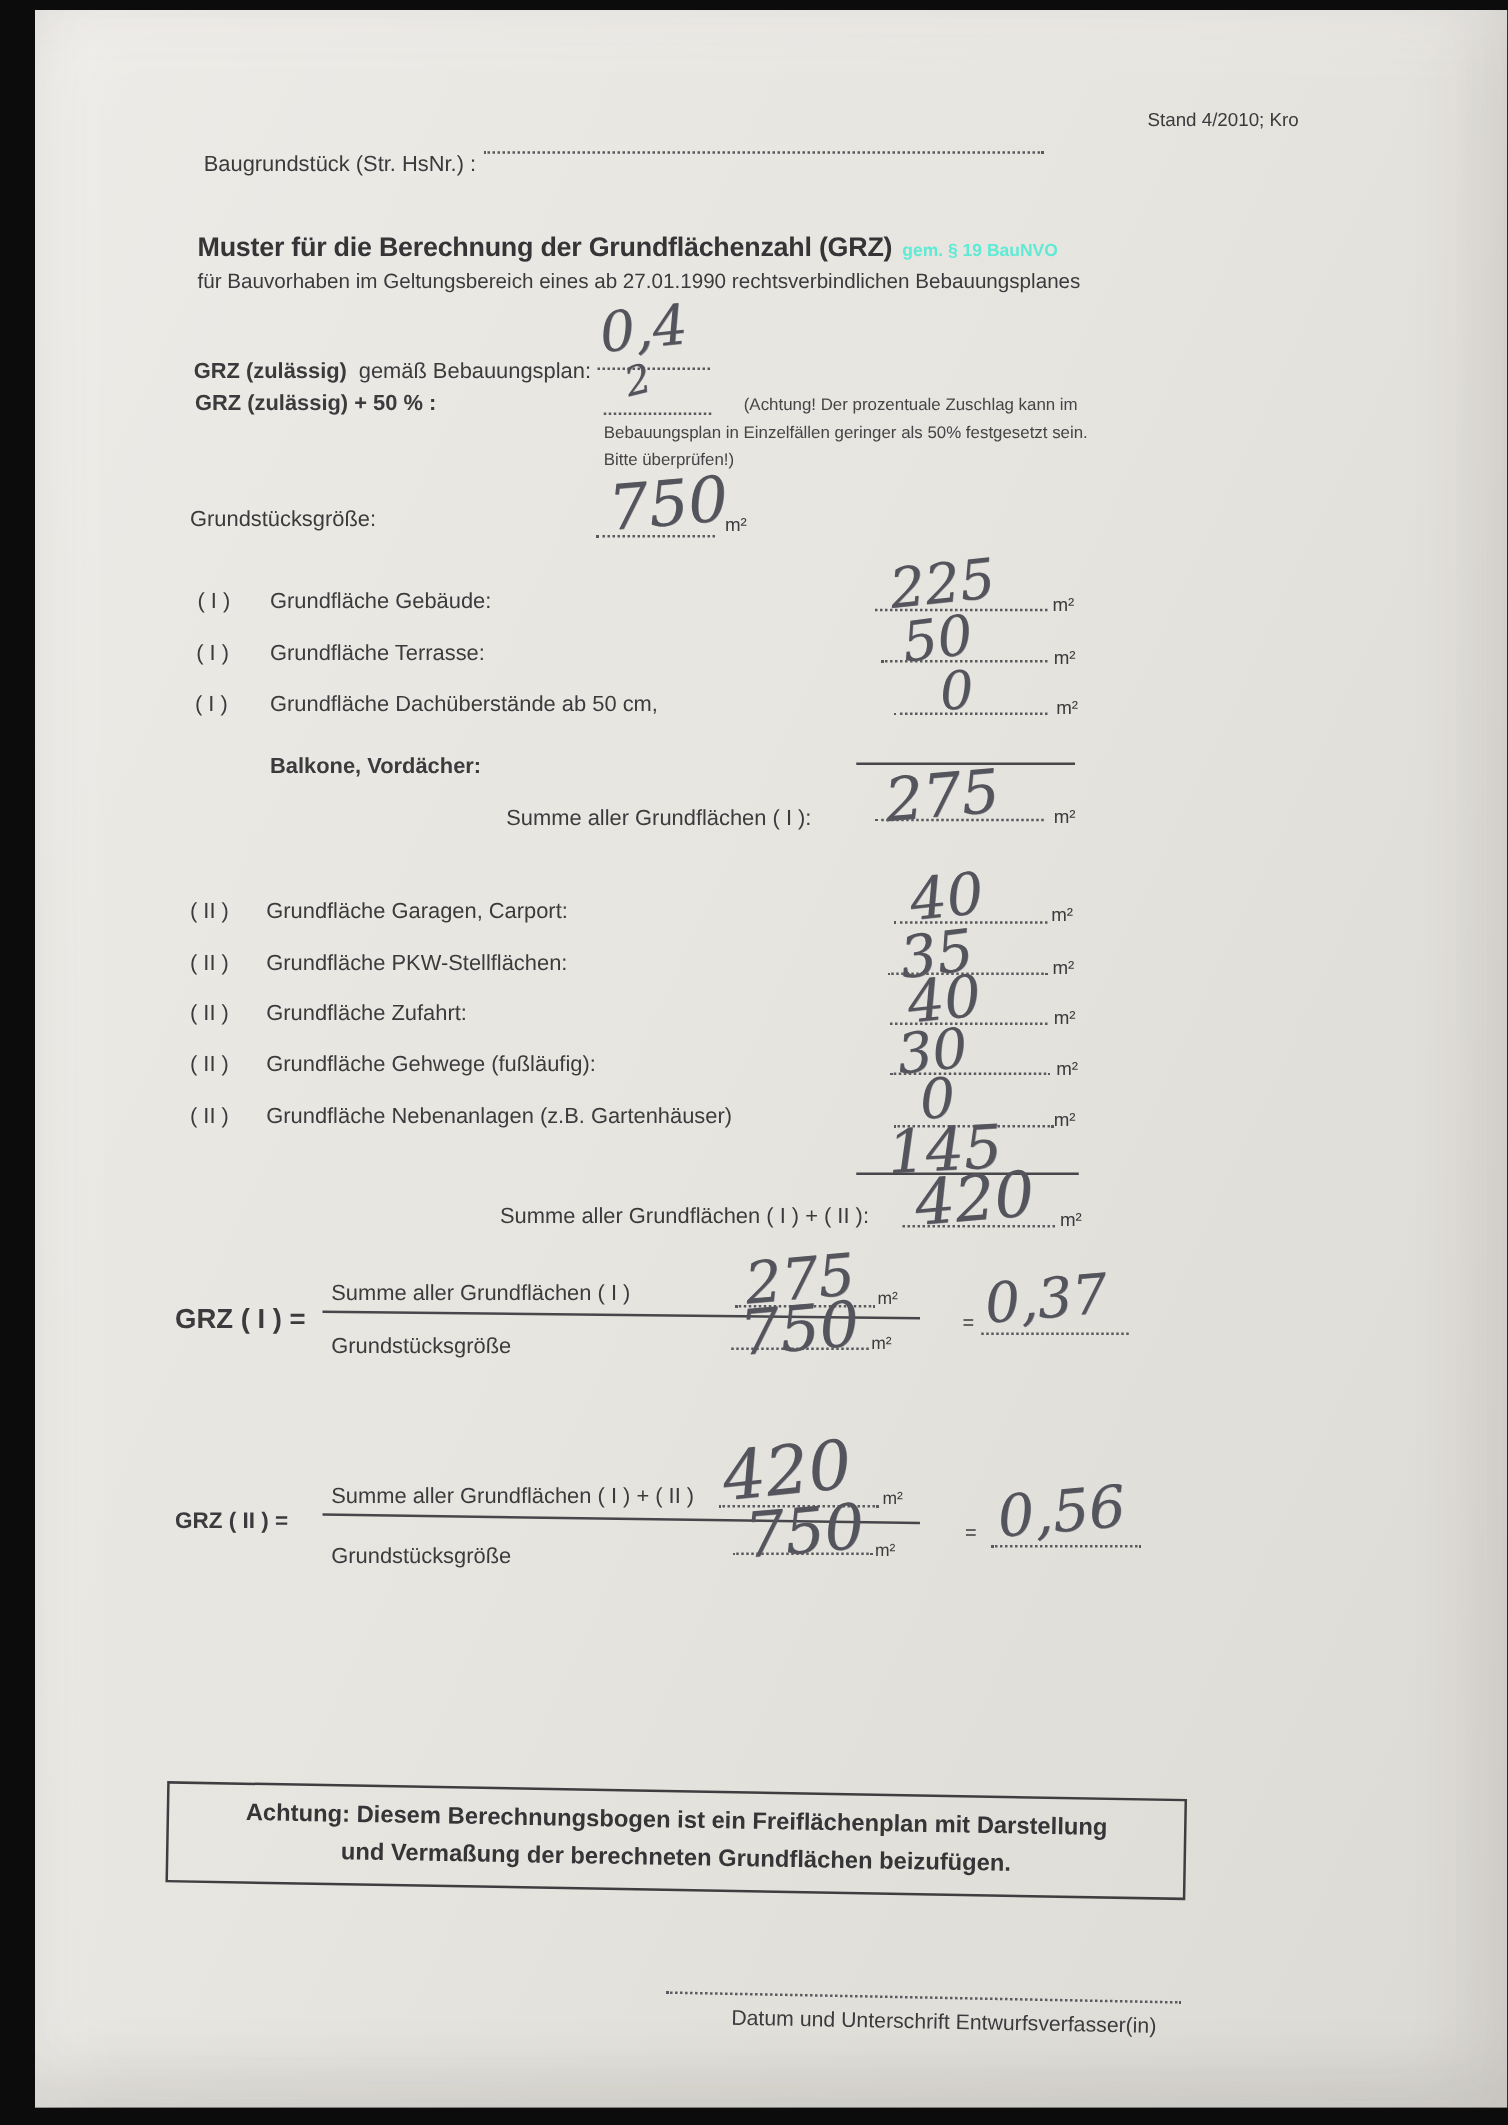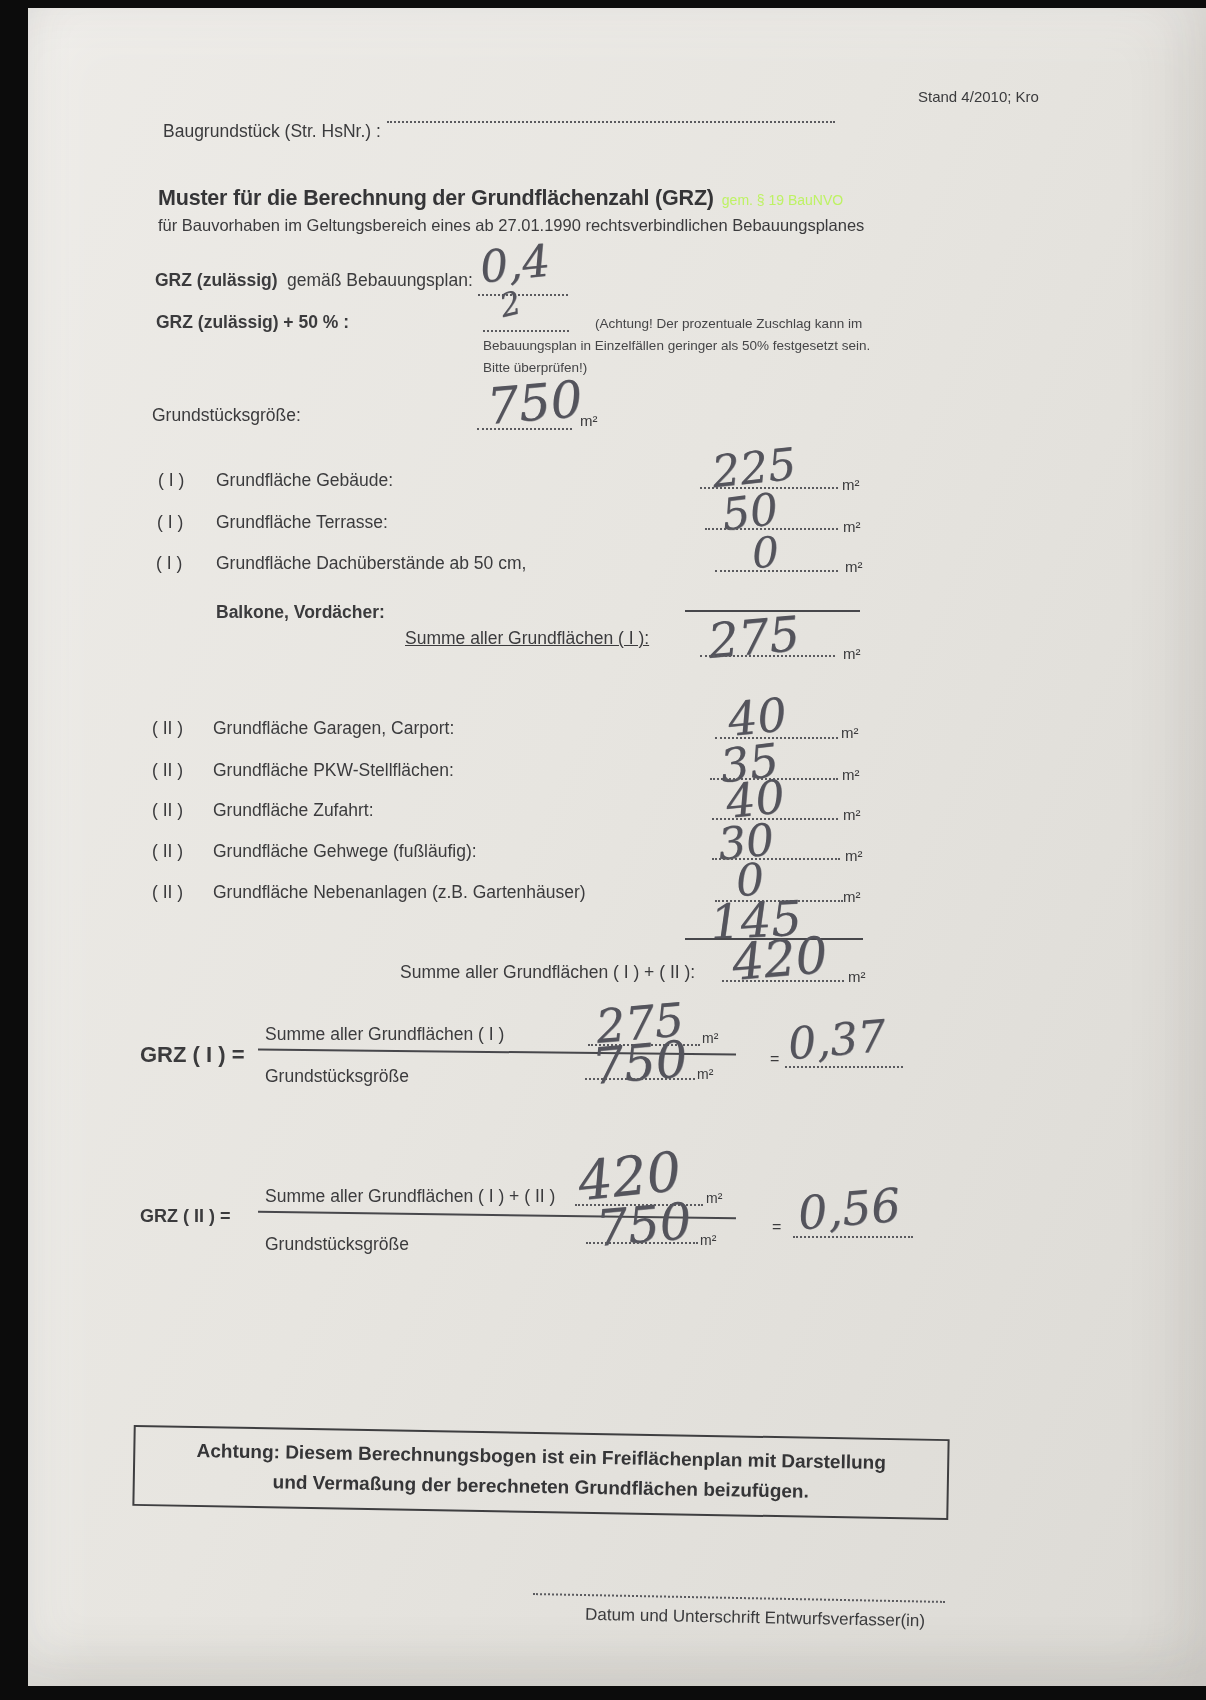--- a/index.html
+++ b/index.html
@@ -13,21 +13,21 @@
   .print{color:#3b3b3d;}
   .b{font-weight:bold;}
   .t175{font-size:17.5px;}
   .t15{font-size:15px;}
   .t135{font-size:13.5px;color:#454547;}
   .hand{font-family:"DejaVu Serif",serif;font-style:italic;color:#54545c;line-height:1;
         text-shadow:0.4px 0.4px 0 rgba(84,84,92,.55);}
   .dotline{height:0;border-bottom:2px dotted #5a5a5e;}
   .solidline{height:0;border-top:2px solid #47474b;}
   .title{font-size:21.5px;font-weight:bold;letter-spacing:-.2px;color:#353537;}
-  .titlesuffix{font-size:14px;color:#bef264;margin-left:8px;font-weight:normal;}
+  .titlesuffix{font-size:14px;color:#5eead4;margin-left:8px;font-weight:bold;}
   .notice{border:2px solid #3e3e40;text-align:center;font-weight:bold;font-size:19px;
           color:#353537;line-height:1.6;padding:8px 10px;transform:rotate(1deg);}
   .sig{transform:rotate(1.1deg);}
 </style>
 </head>
 <body>
 
 <div class="scene">
   <div class="paper"></div>
 
@@ -36,21 +36,21 @@
   <div class="abs" style="left:163px;top:121px;display:flex;align-items:flex-start;">
     <span class="print t175">Baugrundstück (Str. HsNr.) :</span>
     <span class="dotline" style="display:inline-block;width:448px;margin:0 0 3px 6px;"></span>
   </div>
 
   <div class="abs" style="left:158px;top:186px;">
     <span class="title">Muster für die Berechnung der Grundflächenzahl (GRZ)</span><span class="titlesuffix">gem. § 19 BauNVO</span>
   </div>
   <div class="abs print" style="left:158px;top:216px;font-size:16.5px;">für Bauvorhaben im Geltungsbereich eines ab 27.01.1990 rechtsverbindlichen Bebauungsplanes</div>
 
-  <div class="abs" style="left:155px;top:270px;">
+  <div class="abs" style="left:155px;top:286px;">
     <span class="print t175 b">GRZ (zulässig)</span>
     <span class="print t175" style="margin-left:5px;">gemäß Bebauungsplan:</span>
   </div>
   <div class="abs hand" style="left:480px;top:242px;font-size:44px;transform:rotate(-6deg);">0,4</div>
   <div class="abs dotline" style="left:478px;top:294px;width:90px;"></div>
 
   <div class="abs print t175 b" style="left:156px;top:312px;">GRZ (zulässig) + 50 % :</div>
   <div class="abs hand" style="left:500px;top:288px;font-size:32px;transform:rotate(-14deg);">2</div>
   <div class="abs dotline" style="left:483px;top:330px;width:86px;"></div>
   <div class="abs print t135" style="left:595px;top:316px;">(Achtung! Der prozentuale Zuschlag kann im</div>
@@ -75,21 +75,21 @@
   <div class="abs print t15" style="left:843px;top:518px;">m²</div>
 
   <div class="abs print t175" style="left:156px;top:553px;">( I )</div>
   <div class="abs print t175" style="left:216px;top:553px;">Grundfläche Dachüberstände ab 50 cm,</div>
   <div class="abs print t175" style="left:216px;top:602px;font-weight:bold;">Balkone, Vordächer:</div>
   <div class="abs hand" style="left:752px;top:532px;font-size:42px;transform:rotate(-4deg);">0</div>
   <div class="abs dotline" style="left:715px;top:570px;width:123px;"></div>
   <div class="abs print t15" style="left:845px;top:558px;">m²</div>
 
   <div class="abs solidline" style="left:685px;top:610px;width:175px;"></div>
-  <div class="abs print t175" style="left:405px;top:628px;text-decoration:underline;">Summe aller Grundflächen ( I ):</div>
+  <div class="abs print t175" style="left:405px;top:644px;">Summe aller Grundflächen ( I ):</div>
   <div class="abs hand" style="left:708px;top:613px;font-size:48px;transform:rotate(-5deg);">275</div>
   <div class="abs dotline" style="left:700px;top:655px;width:135px;"></div>
   <div class="abs print t15" style="left:843px;top:645px;">m²</div>
 
   <div class="abs print t175" style="left:152px;top:718px;">( II )</div>
   <div class="abs print t175" style="left:213px;top:718px;">Grundfläche Garagen, Carport:</div>
   <div class="abs hand" style="left:728px;top:694px;font-size:46px;transform:rotate(-6deg);">40</div>
   <div class="abs dotline" style="left:715px;top:737px;width:123px;"></div>
   <div class="abs print t15" style="left:841px;top:724px;">m²</div>
 

